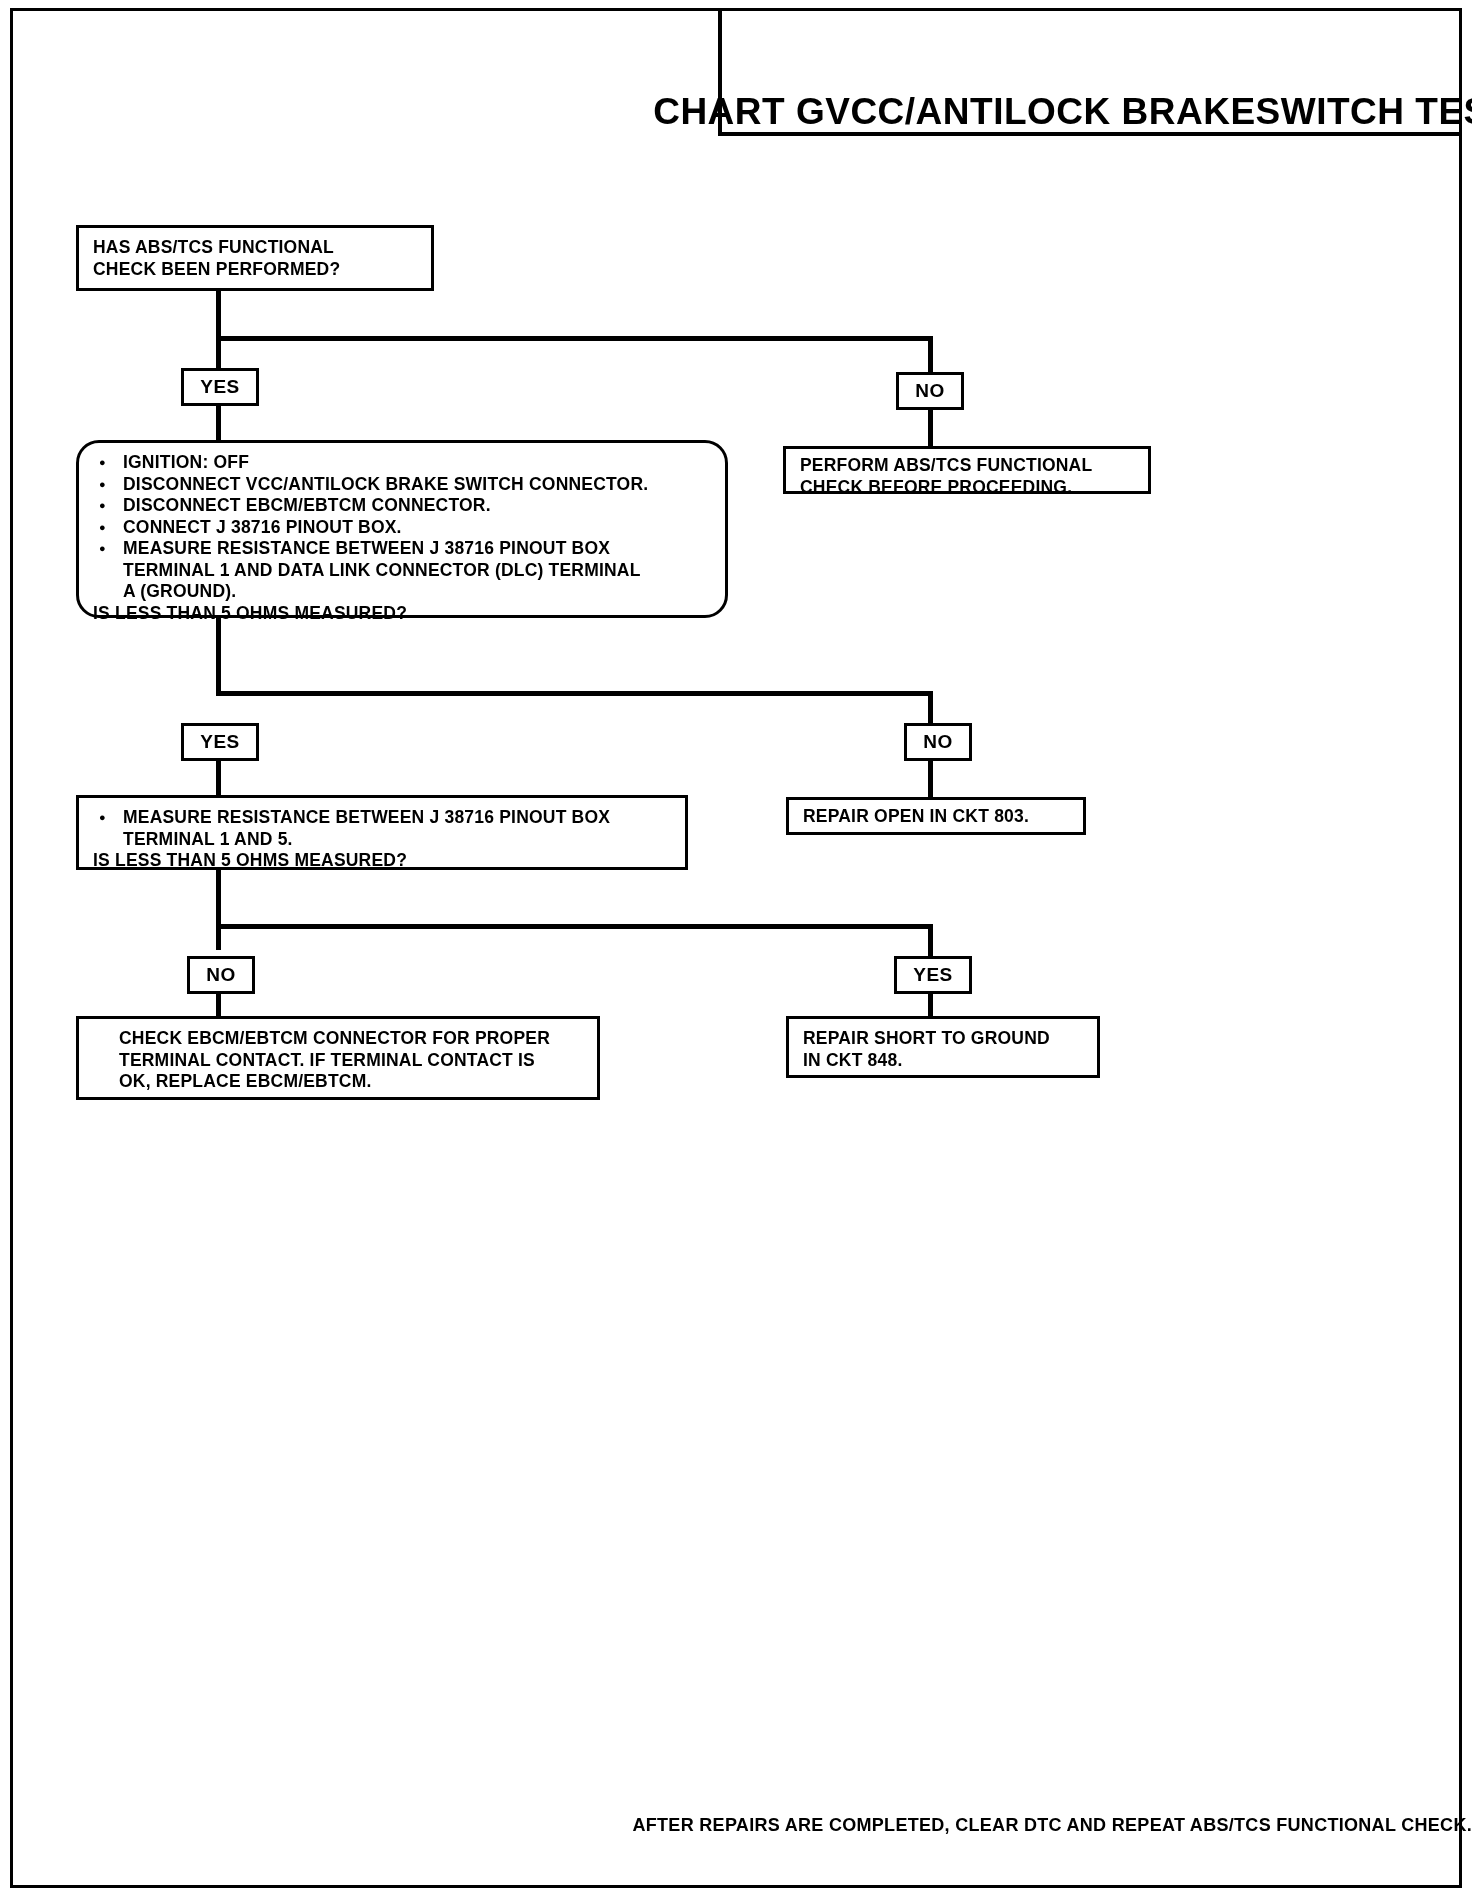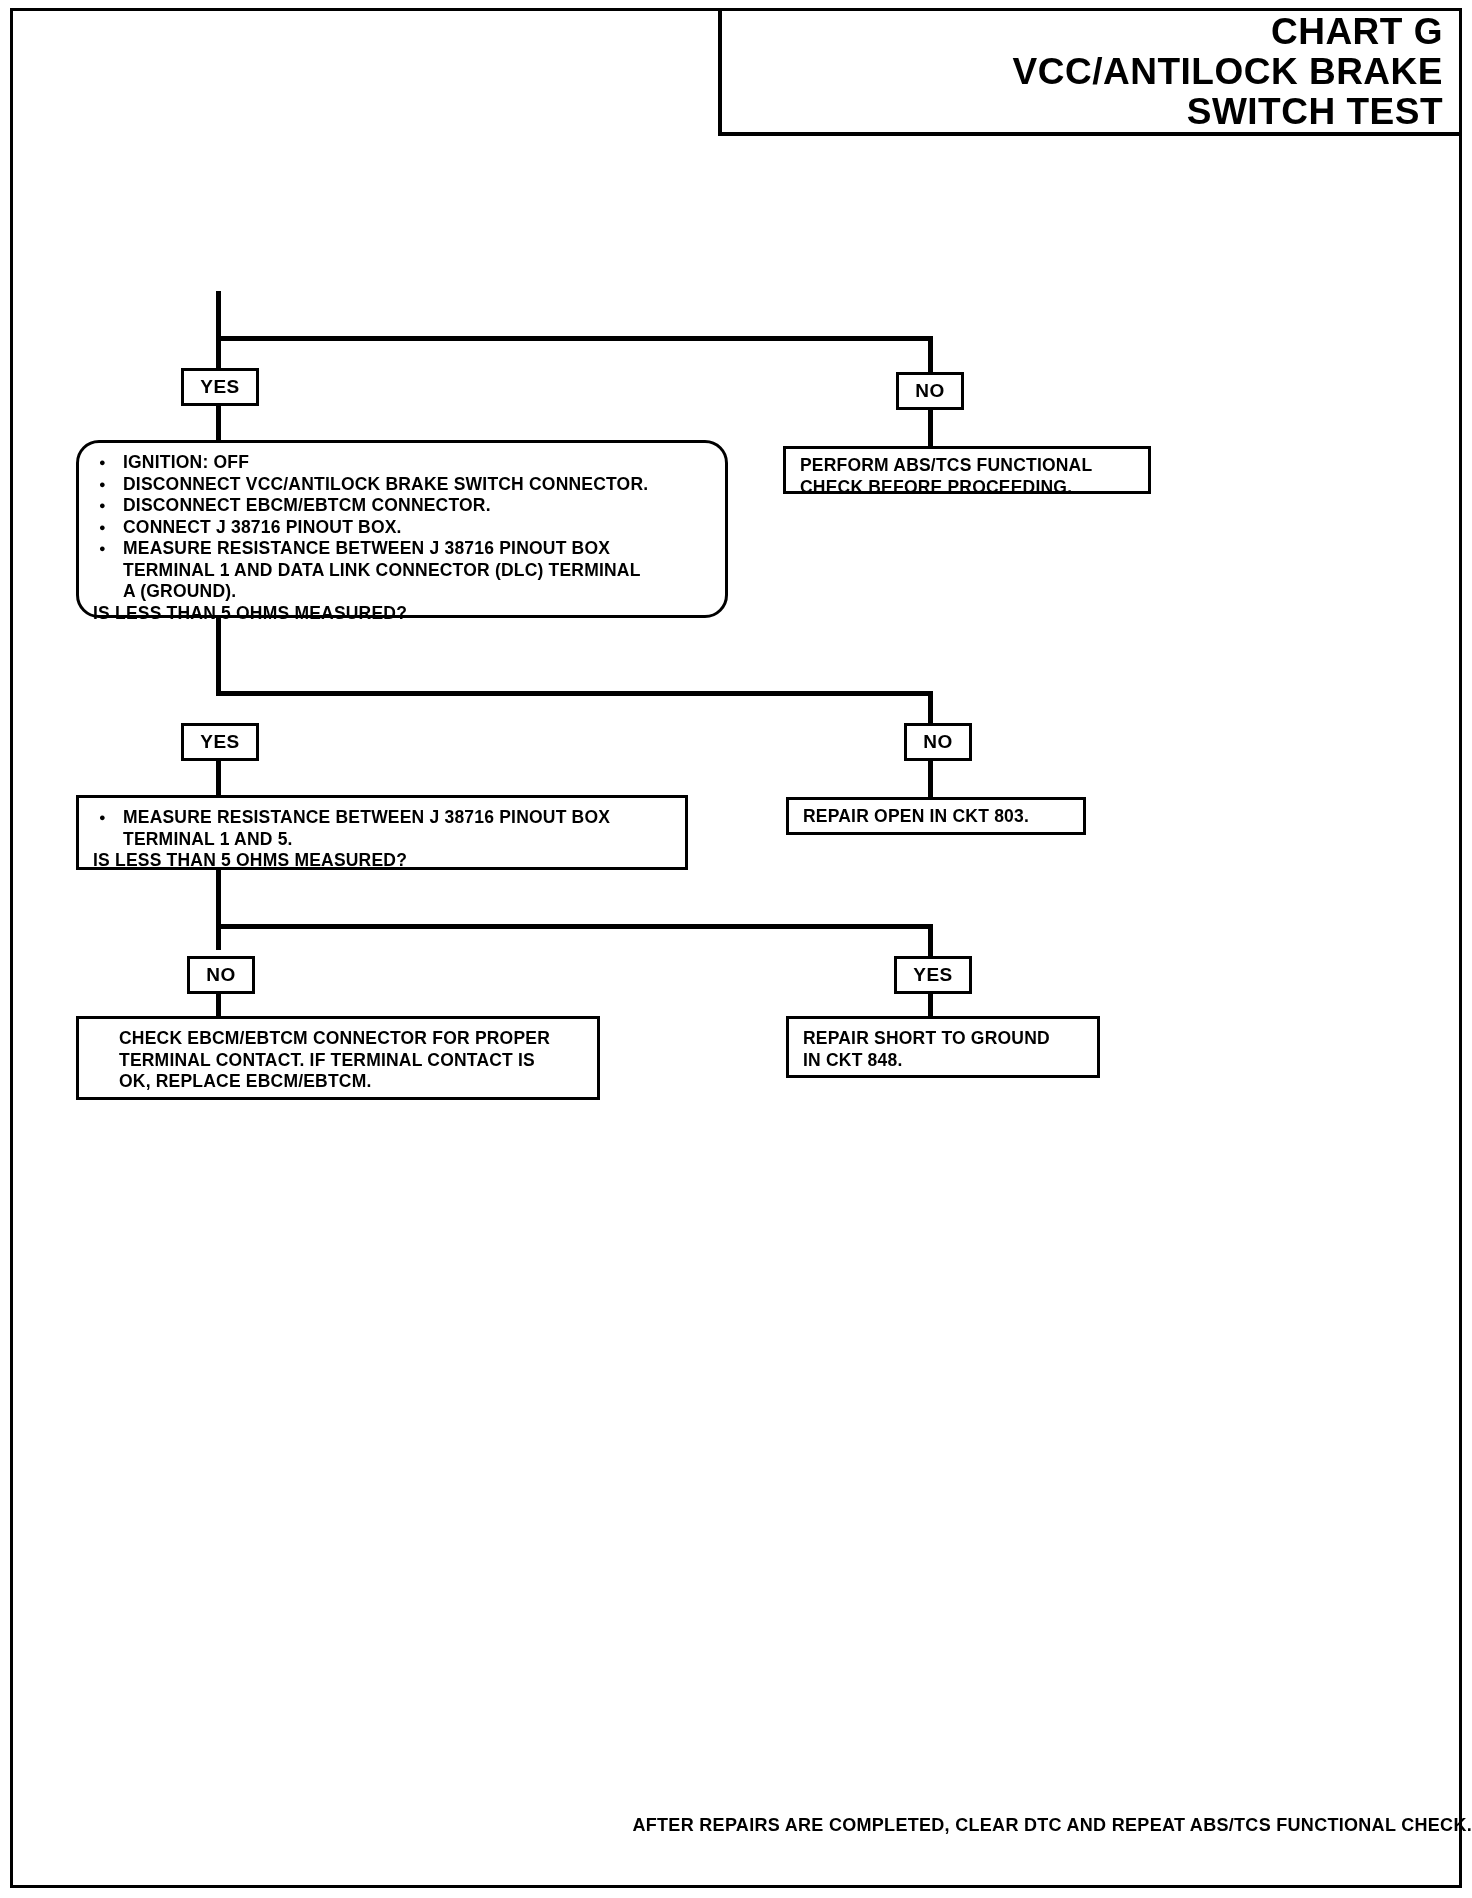--- a/index.html
+++ b/index.html
@@ -33,21 +33,20 @@
     position: absolute;
     left: 718px;
     top: 8px;
     width: 744px;
     height: 128px;
     border: 4px solid #000;
     border-top: 3px solid #000;
     border-right: 3px solid #000;
     box-sizing: border-box;
     display: flex;
-    flex-direction: column;
     align-items: flex-end;
     justify-content: center;
     padding-right: 16px;
     background: #fff;
   }
   .title-line {
     font-size: 37px;
     font-weight: bold;
     line-height: 40px;
     letter-spacing: 0.5px;
@@ -136,20 +135,24 @@
 <div id="page">
 
   <div class="page-border"></div>
 
   <div class="title-block">
     <div class="title-line">CHART G</div>
     <div class="title-line">VCC/ANTILOCK BRAKE</div>
     <div class="title-line">SWITCH TEST</div>
   </div>
 
+  <div class="node" style="left:76px; top:225px; width:358px; height:66px;">
+    <div class="line">HAS ABS/TCS FUNCTIONAL</div>
+    <div class="line">CHECK BEEN PERFORMED?</div>
+  </div>
 
   <div class="vline" style="left:216px; top:291px; height:50px;"></div>
   <div class="hline" style="left:216px; top:336px; width:717px;"></div>
   <div class="vline" style="left:216px; top:336px; height:32px;"></div>
   <div class="vline" style="left:928px; top:336px; height:36px;"></div>
 
   <div class="yn" style="left:181px; top:368px; width:78px; height:38px;">YES</div>
   <div class="yn" style="left:896px; top:372px; width:68px; height:38px;">NO</div>
 
   <div class="vline" style="left:216px; top:406px; height:34px;"></div>

